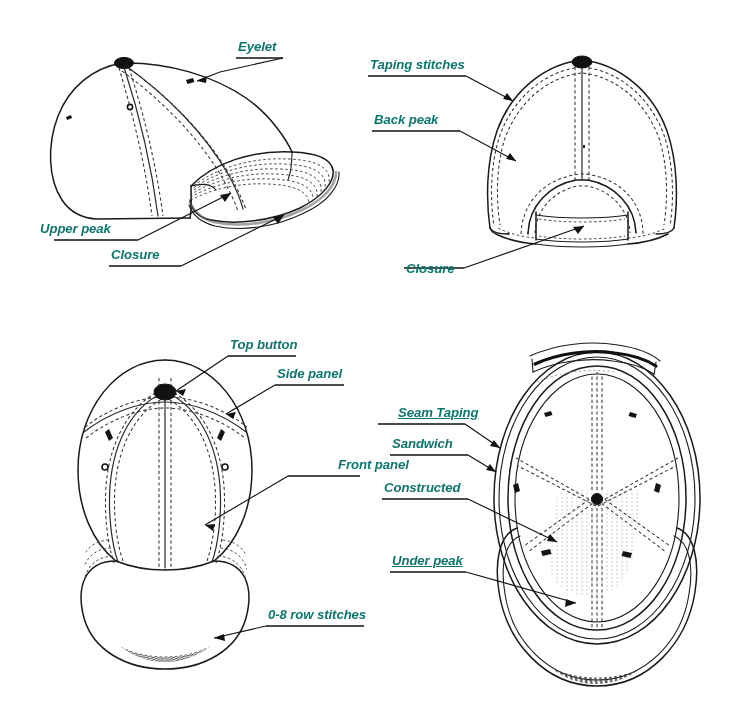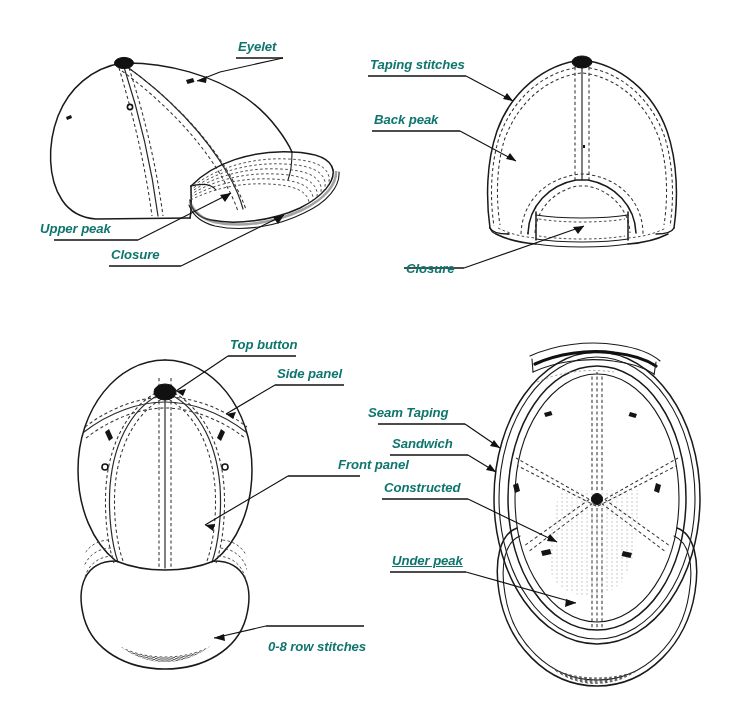--- a/index.html
+++ b/index.html
@@ -521,20 +521,20 @@
   <div class="label" style="left:40px; top:222px;">Upper peak</div>
   <div class="label" style="left:111px; top:248px;">Closure</div>
 
   <div class="label" style="left:370px; top:58px;">Taping stitches</div>
   <div class="label" style="left:374px; top:113px;">Back peak</div>
   <div class="label" style="left:406px; top:262px;">Closure</div>
 
   <div class="label" style="left:230px; top:338px;">Top button</div>
   <div class="label" style="left:277px; top:367px;">Side panel</div>
   <div class="label" style="left:290px; top:458px;margin-left:48px;">Front panel</div>
-  <div class="label" style="left:268px; top:608px;margin-top:32px;">0-8 row stitches</div>
-
-  <div class="label" style="left:368px; top:406px;">Seam Taping</div>
+  <div class="label" style="left:268px; top:608px;">0-8 row stitches</div>
+
+  <div class="label" style="left:398px; top:406px;text-decoration:underline;">Seam Taping</div>
   <div class="label" style="left:392px; top:437px;">Sandwich</div>
   <div class="label" style="left:384px; top:481px;text-align:center;">Constructed</div>
   <div class="label" style="left:392px; top:554px;text-decoration:underline;">Under peak</div>
 
 </div>
 
 </body></html>

